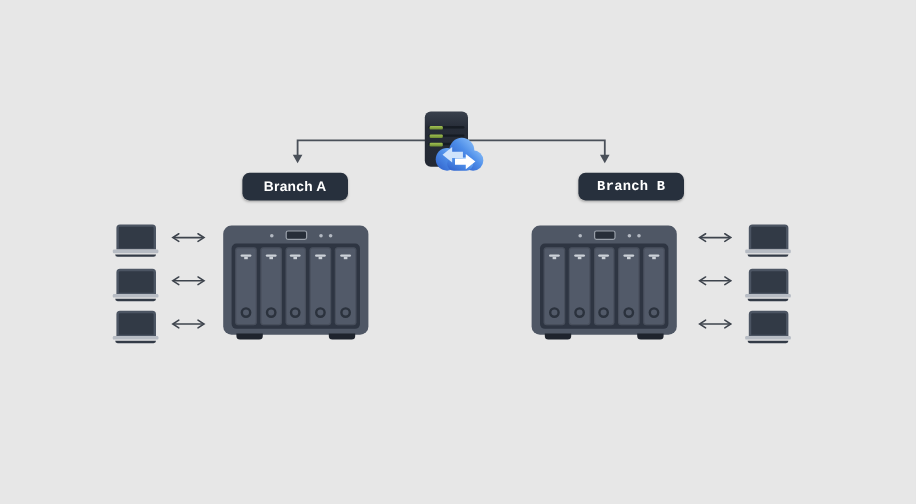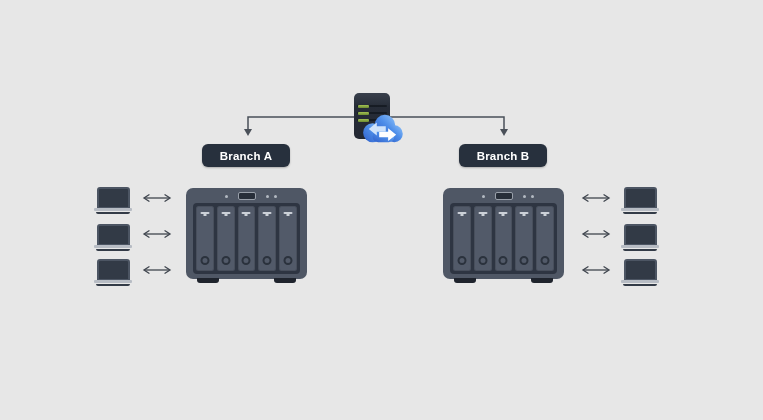--- a/index.html
+++ b/index.html
@@ -22,21 +22,21 @@
   .cloud-svg{position:absolute;left:360px;top:112px;width:44px;height:34px;}
 
   
   .branch-pill{
     position:absolute;width:88px;height:23px;background:#27303d;border-radius:6px;
     color:#ffffff;font-size:11.5px;font-weight:bold;letter-spacing:.2px;
     display:flex;align-items:center;justify-content:center;
     box-shadow:0 1px 2px rgba(0,0,0,.25);
   }
   .pill-a{left:202px;top:144px;}
-  .pill-b{left:459px;top:144px;}
+  .pill-b{left:482px;top:144px;font-family:Liberation Mono, monospace;}
 
   
   .nas{position:absolute;top:188px;width:121px;height:91px;background:#4f5765;border-radius:7px;}
   .nas-left{left:186px;}
   .nas-right{left:443px;}
   .nas .led-dot{position:absolute;top:7px;width:3px;height:3px;border-radius:50%;background:#b3b9c2;}
   .nas .status-screen{
     position:absolute;left:50%;transform:translateX(-50%);top:4px;width:18px;height:8px;
     background:#272e39;border:1px solid #99a0aa;border-radius:2px;box-sizing:border-box;
   }

